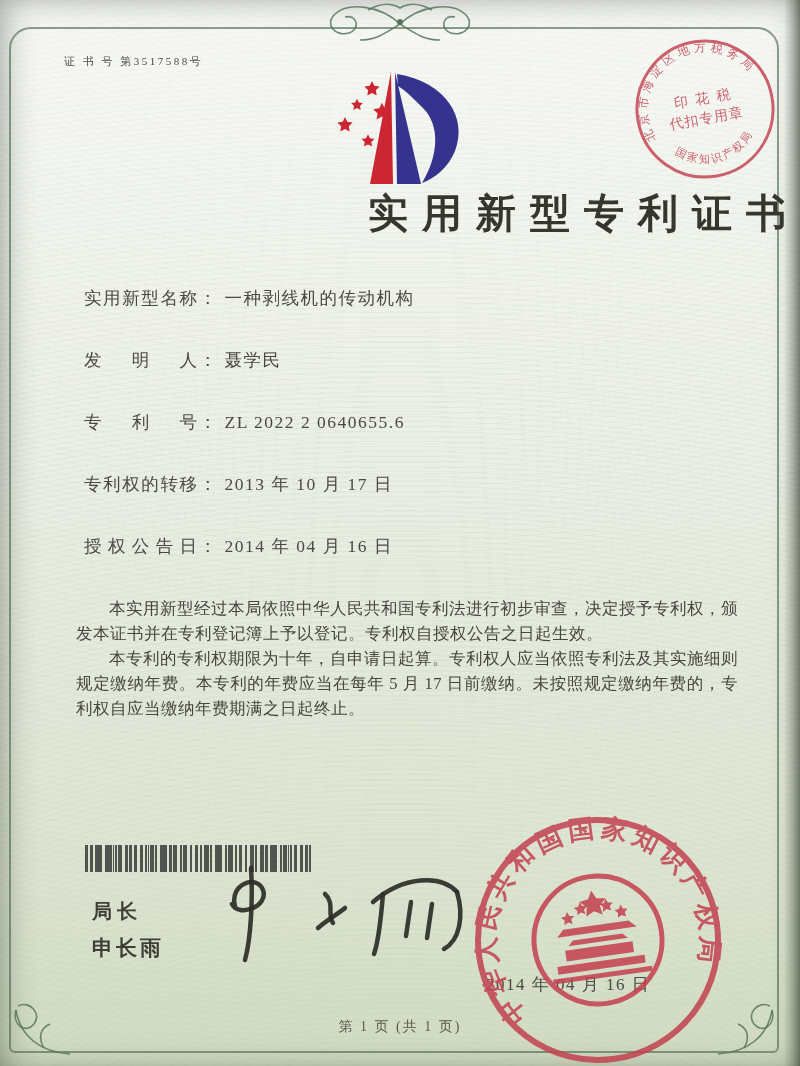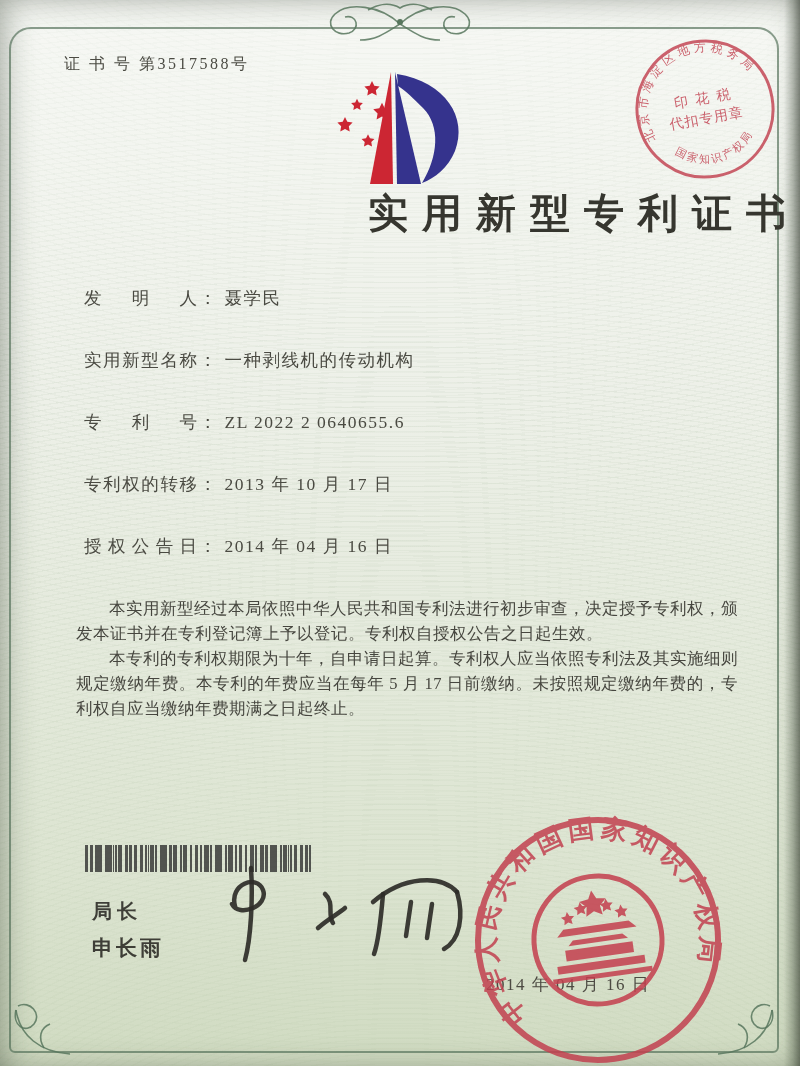--- a/index.html
+++ b/index.html
@@ -24,21 +24,21 @@
   .edge-right{
     position:absolute; top:0; right:0; bottom:0; width:16px; z-index:8;
     background:linear-gradient(90deg, rgba(0,0,0,0), rgba(60,72,55,.28) 55%, rgba(32,40,28,.5));
   }
   .ornament-top{position:absolute; left:228px; top:0px; z-index:3;}
   .ornament-bl{position:absolute; left:4px; bottom:6px; z-index:3;}
   .ornament-br{position:absolute; right:16px; bottom:6px; z-index:3; transform:scaleX(-1);}
   .orn path{stroke:#57755d; stroke-width:1.6; fill:none; opacity:.85;}
   .cert-no{
     position:absolute; left:64px; top:54px; z-index:4;
-    font-size:16px; letter-spacing:2.5px; color:#4b4b43;
+    font-size:11px; letter-spacing:2.5px; color:#4b4b43;
   }
   .logo{position:absolute; left:298px; top:64px; z-index:4;}
   .stamp-small{position:absolute; left:630px; top:34px; z-index:6; transform:rotate(-10deg); opacity:.82;}
   .stamp-small text{fill:#c24150; font-family:"Liberation Serif","DejaVu Serif",serif;}
   .title{
     position:absolute; left:0; right:0; top:186px; z-index:4;
     text-align:right; font-size:40px; font-weight:700; color:#36362f;
     letter-spacing:14px; text-indent:14px;
   }
   .fields{position:absolute; left:84px; top:286px; z-index:4;}
@@ -123,24 +123,24 @@
     <text font-size="12" letter-spacing="4"><textPath href="#arcT" startOffset="2%">北京市海淀区地方税务局</textPath></text>
     <text x="0" y="-6" text-anchor="middle" font-size="14" letter-spacing="2">印 花 税</text>
     <text x="0" y="14" text-anchor="middle" font-size="14" letter-spacing="1">代扣专用章</text>
     <text font-size="11" letter-spacing="2"><textPath href="#arcB" startOffset="4%">国家知识产权局</textPath></text>
   </svg>
 
   <div class="title">实用新型专利证书</div>
 
   <div class="fields">
     <div class="field">
+      <span class="flabel">实用新型名称</span><span class="fcolon">：</span><span class="fvalue">一种剥线机的传动机构</span>
+    </div>
+    <div class="field">
       <span class="flabel">发明人</span><span class="fcolon">：</span><span class="fvalue">聂学民</span>
-    </div>
-    <div class="field">
-      <span class="flabel">实用新型名称</span><span class="fcolon">：</span><span class="fvalue">一种剥线机的传动机构</span>
     </div>
     <div class="field">
       <span class="flabel">专利号</span><span class="fcolon">：</span><span class="fvalue">ZL 2022 2 0640655.6</span>
     </div>
     <div class="field">
       <span class="flabel">专利权的转移</span><span class="fcolon">：</span><span class="fvalue">2013 年 10 月 17 日</span>
     </div>
     <div class="field">
       <span class="flabel">授权公告日</span><span class="fcolon">：</span><span class="fvalue">2014 年 04 月 16 日</span>
     </div>
@@ -185,15 +185,16 @@
       <use href="#stb" transform="translate(13,-33) scale(.7)"></use>
       <use href="#stb" transform="translate(27,-25) scale(.7)"></use>
       <path class="emb" d="M-40,-8 L40,-8 L33,-15 L-33,-15 Z"></path>
       <path class="emb" d="M-30,2 L30,2 L25,-3 L-25,-3 Z"></path>
       <rect class="emb" x="-34" y="6" width="68" height="11"></rect>
       <rect class="emb" x="-44" y="21" width="88" height="8"></rect>
       <rect class="emb" x="-50" y="33" width="100" height="5"></rect>
     </g>
   </svg>
 
+  <div class="footer">第 1 页 (共 1 页)</div>
 
   <div class="edge-right"></div>
 </div>
 
 </body></html>

